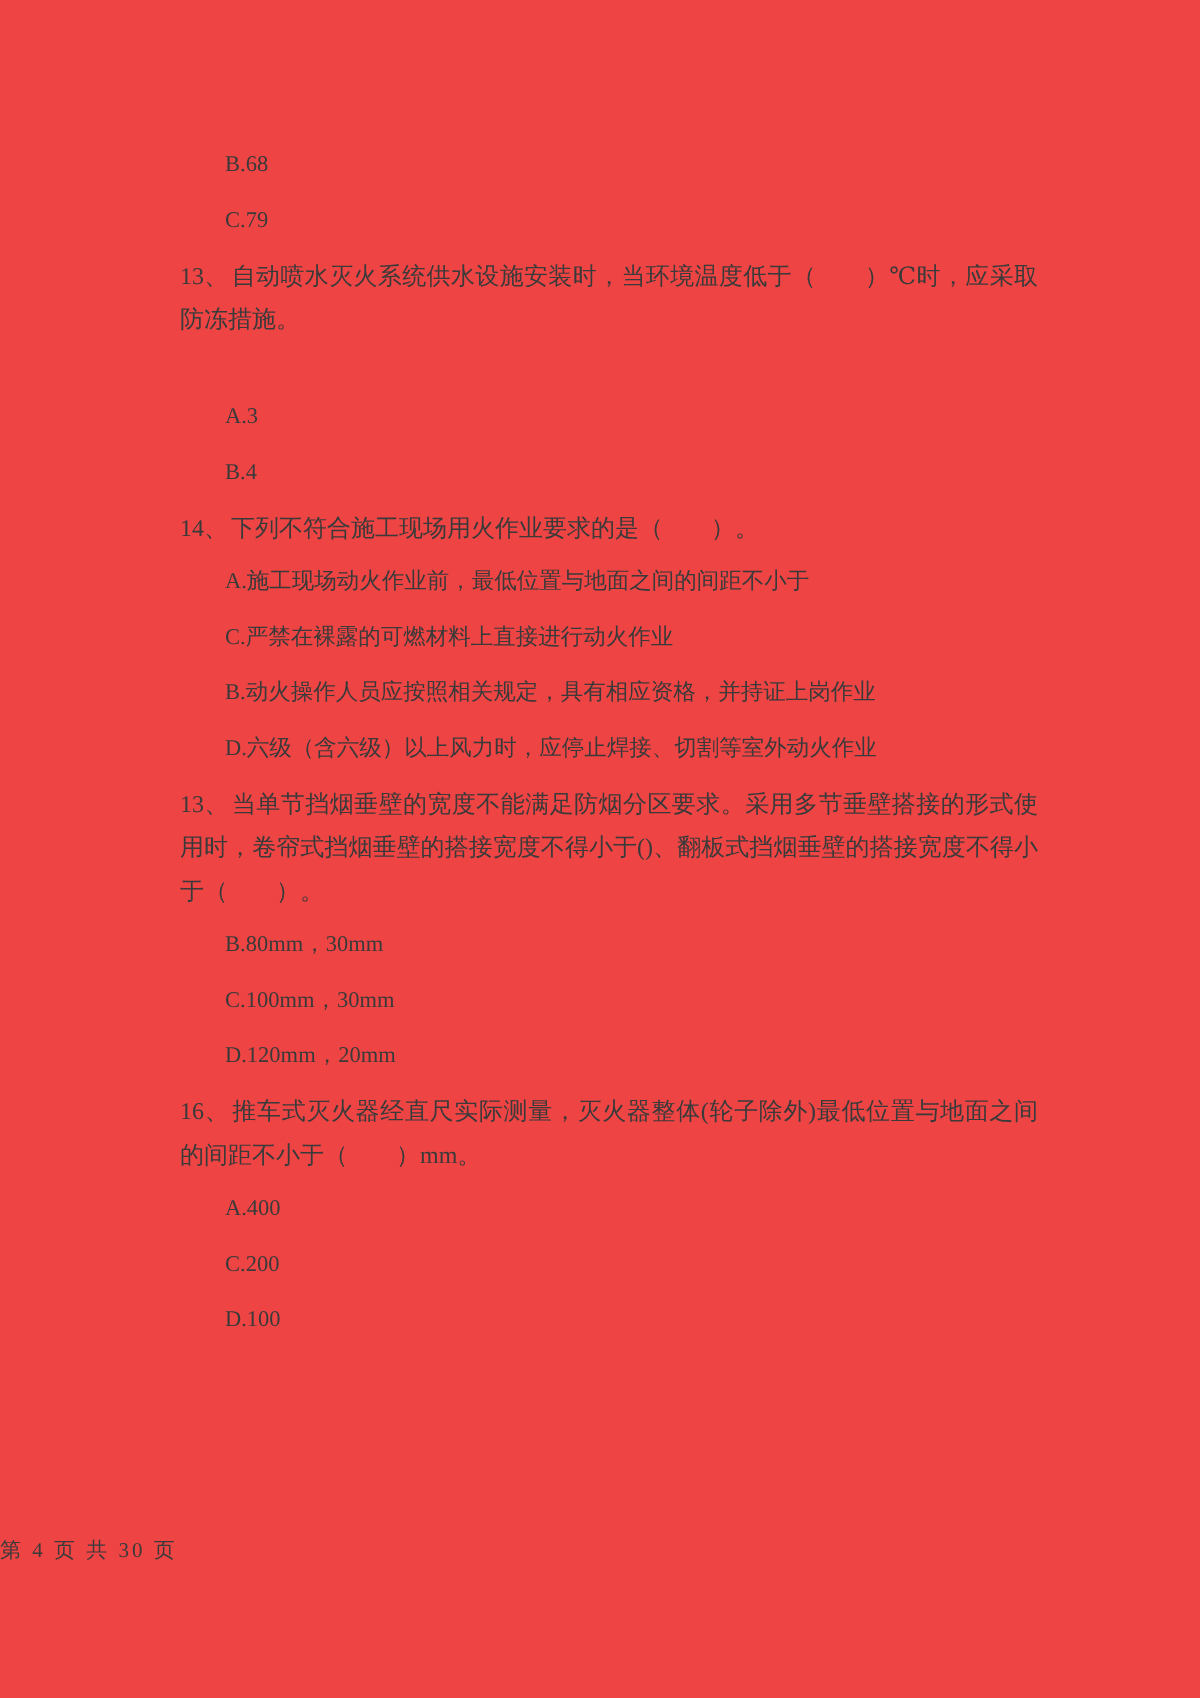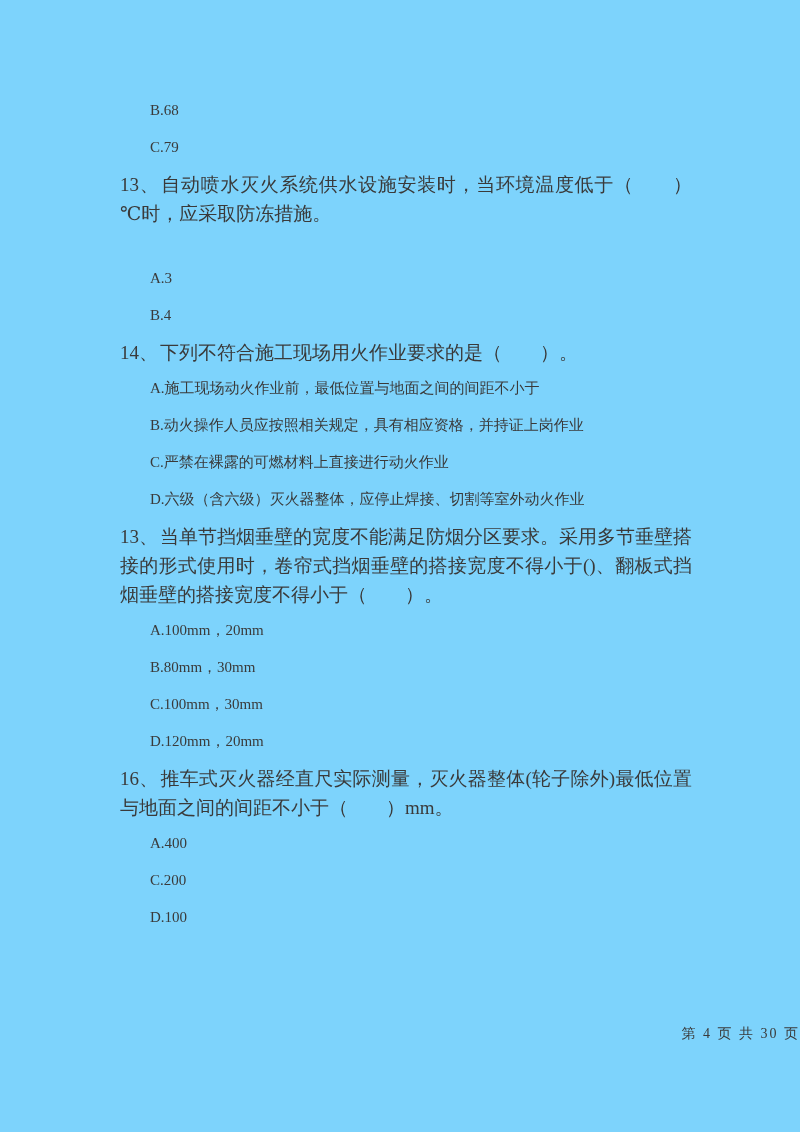--- a/index.html
+++ b/index.html
@@ -1,20 +1,20 @@
 <!DOCTYPE html>
 <html><head>
 <meta charset="utf-8">
 <style>
   html, body { margin: 0; padding: 0; background: #ffffff; }
   .page {
     position: relative;
     width: 800px;
     height: 1132px;
-    background: #7dd3fc;
+    background: #ef4444;
     overflow: hidden;
     font-family: "Liberation Serif", "DejaVu Serif", serif;
     color: #3a3a3a;
   }
   .content {
     position: absolute;
     left: 120px;
     top: 0;
     width: 572px;
     padding-top: 102px;
@@ -22,61 +22,60 @@
   }
   .content p { margin: 0; }
   .option {
     font-size: 15px;
     line-height: 16px;
     margin-bottom: 21px !important;
     padding-left: 30px;
     white-space: nowrap;
   }
   .question {
-    font-size: 19px;
+    font-size: 16px;
     line-height: 29px;
     text-align: justify;
     text-justify: inter-ideograph;
     margin-top: -6px !important;
     margin-bottom: 13px !important;
   }
   .q-gap { margin-bottom: 42px !important; }
   .qnum { margin-right: 2px; }
   .footer {
     position: absolute;
     left: 0;
     right: 0;
     top: 1025px;
-    text-align: right;
+    text-align: left;
     font-size: 14px;
     color: #3a3a3a;
     letter-spacing: 2px;
   }
 </style>
 </head>
 <body>
 
 <div class="page">
   <main class="content">
 
     <p class="option">B.68</p>
     <p class="option">C.79</p>
 
     <p class="question q-gap"><span class="qnum">13、</span><span>自动喷水灭火系统供水设施安装时，当环境温度低于（　　）℃时，应采取防冻措施。</span></p>
     <p class="option">A.3</p>
     <p class="option">B.4</p>
 
     <p class="question"><span class="qnum">14、</span><span>下列不符合施工现场用火作业要求的是（　　）。</span></p>
     <p class="option">A.施工现场动火作业前，最低位置与地面之间的间距不小于</p>
+    <p class="option">C.严禁在裸露的可燃材料上直接进行动火作业</p>
     <p class="option">B.动火操作人员应按照相关规定，具有相应资格，并持证上岗作业</p>
-    <p class="option">C.严禁在裸露的可燃材料上直接进行动火作业</p>
-    <p class="option">D.六级（含六级）灭火器整体，应停止焊接、切割等室外动火作业</p>
+    <p class="option">D.六级（含六级）以上风力时，应停止焊接、切割等室外动火作业</p>
 
     <p class="question"><span class="qnum">13、</span><span>当单节挡烟垂壁的宽度不能满足防烟分区要求。采用多节垂壁搭接的形式使用时，卷帘式挡烟垂壁的搭接宽度不得小于()、翻板式挡烟垂壁的搭接宽度不得小于（　　）。</span></p>
-    <p class="option">A.100mm，20mm</p>
     <p class="option">B.80mm，30mm</p>
     <p class="option">C.100mm，30mm</p>
     <p class="option">D.120mm，20mm</p>
 
     <p class="question"><span class="qnum">16、</span><span>推车式灭火器经直尺实际测量，灭火器整体(轮子除外)最低位置与地面之间的间距不小于（　　）mm。</span></p>
     <p class="option">A.400</p>
     <p class="option">C.200</p>
     <p class="option">D.100</p>
 
   </main>

